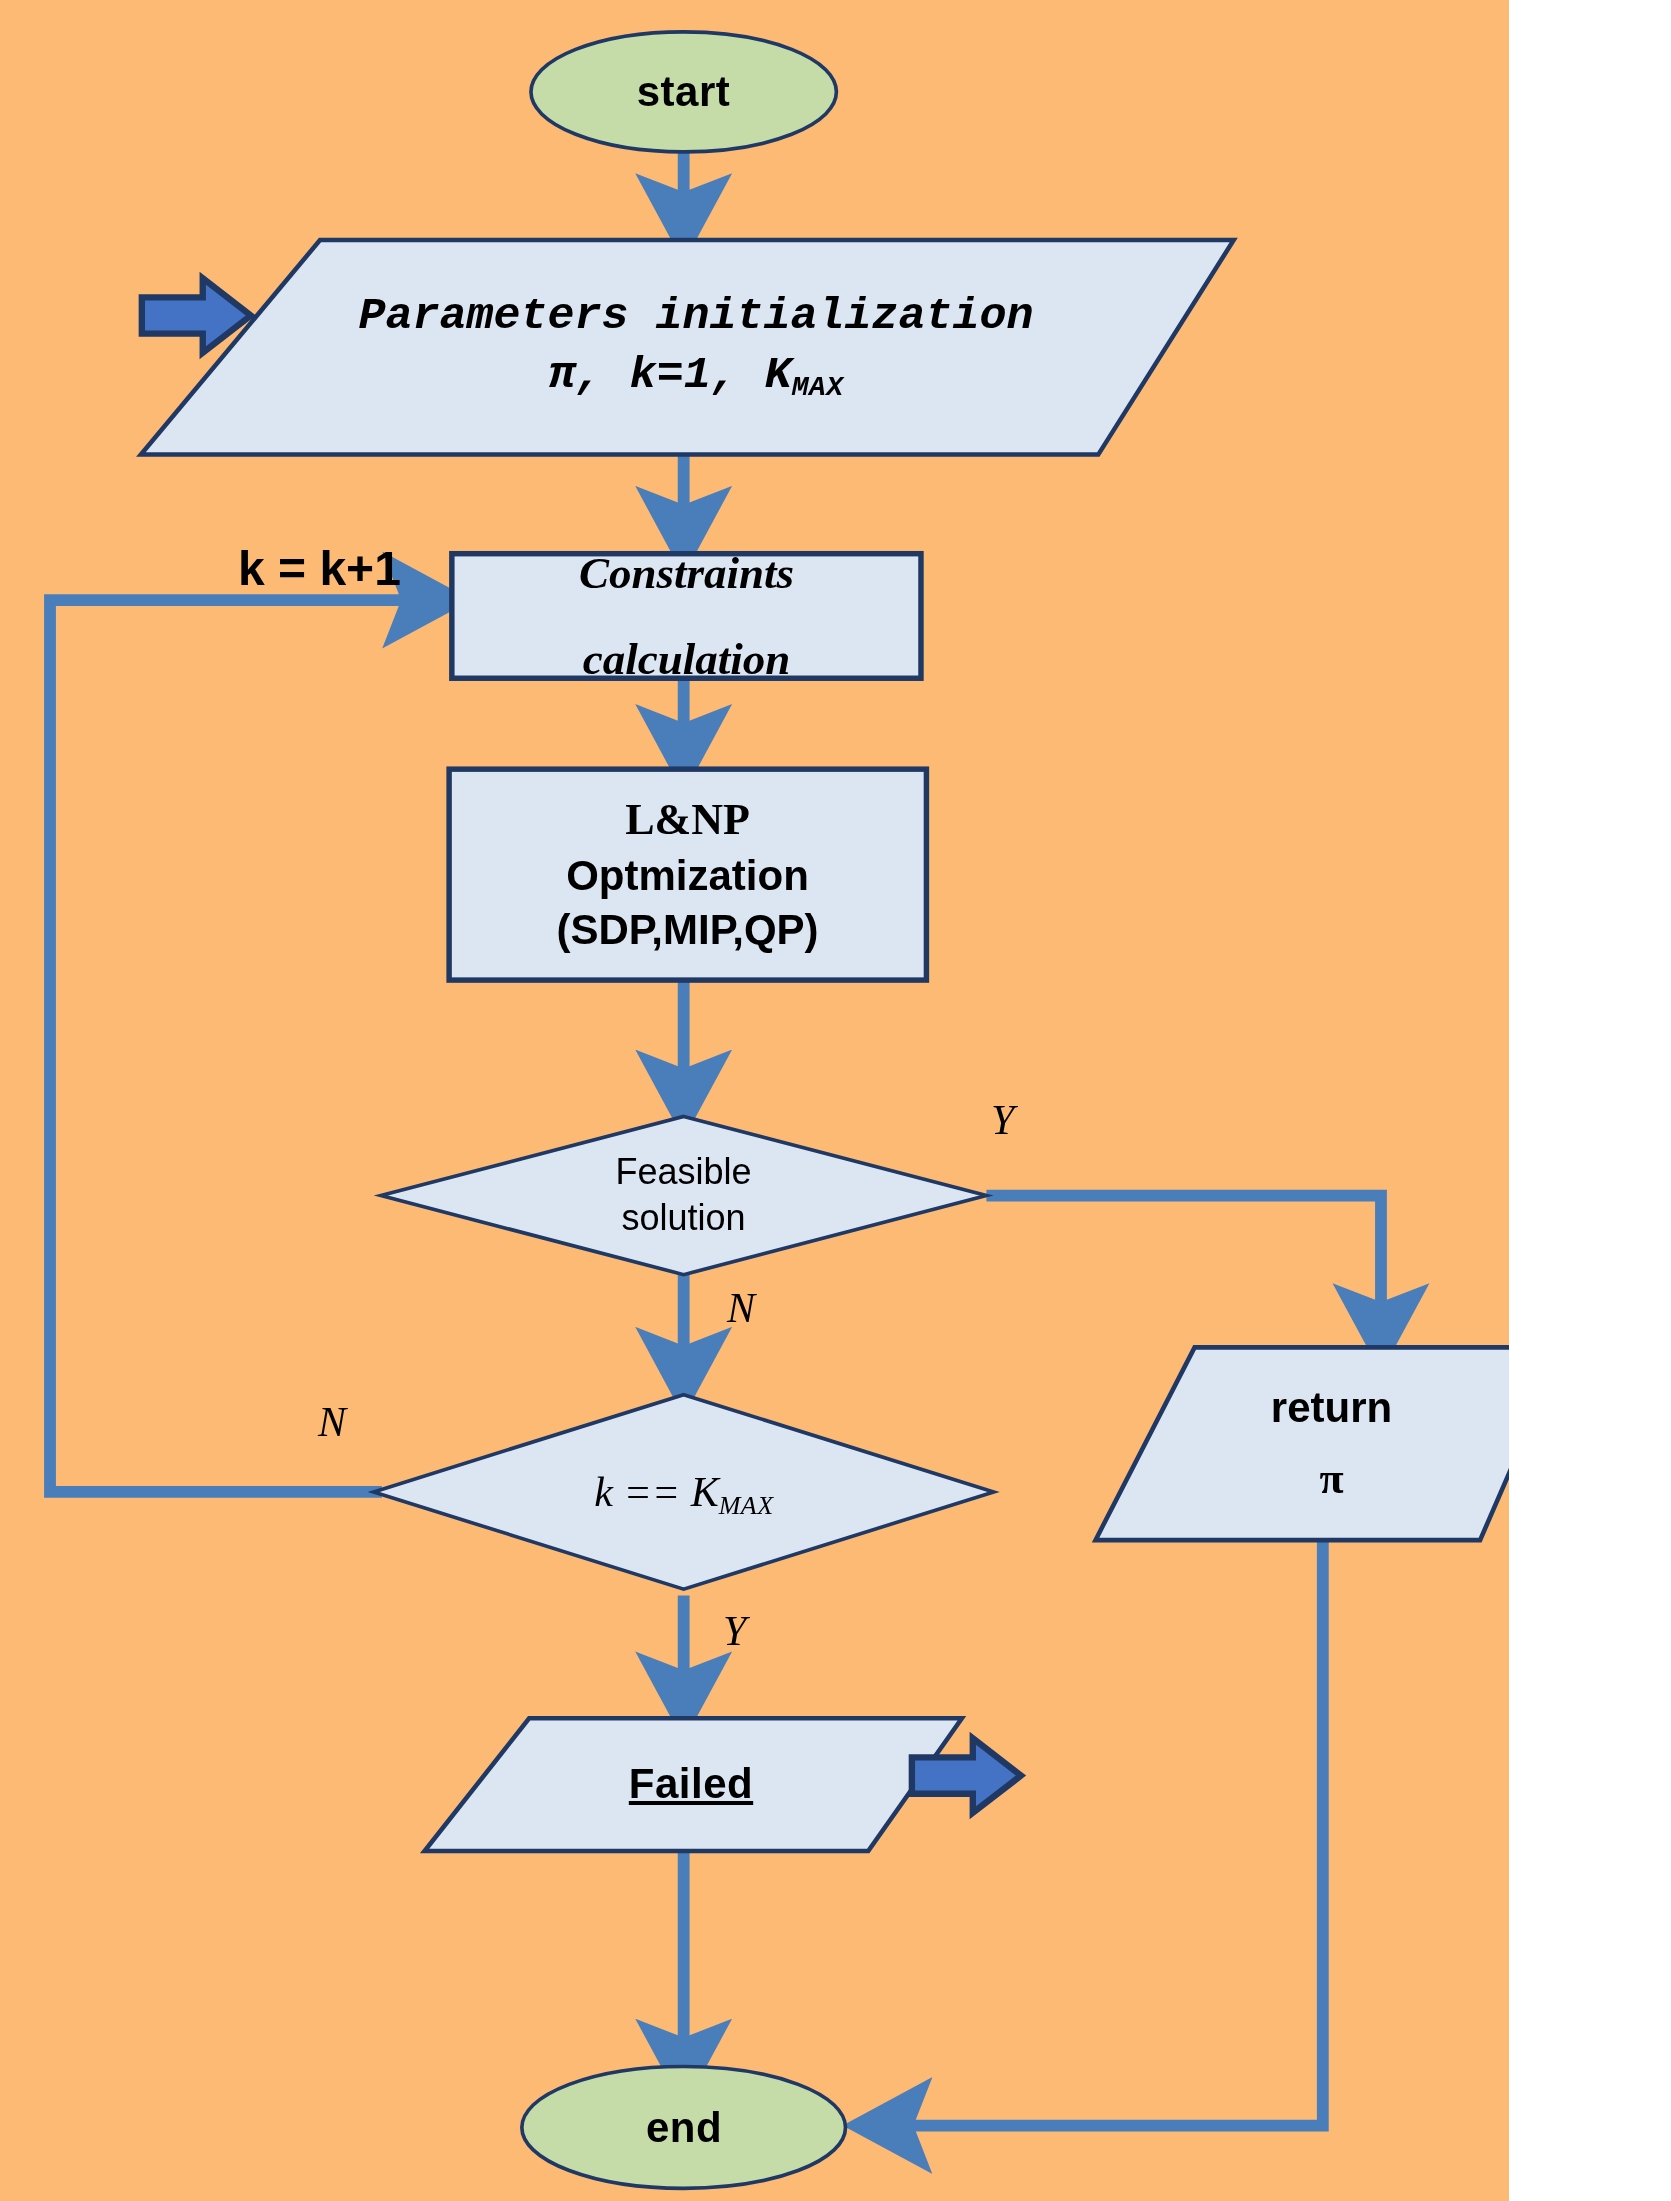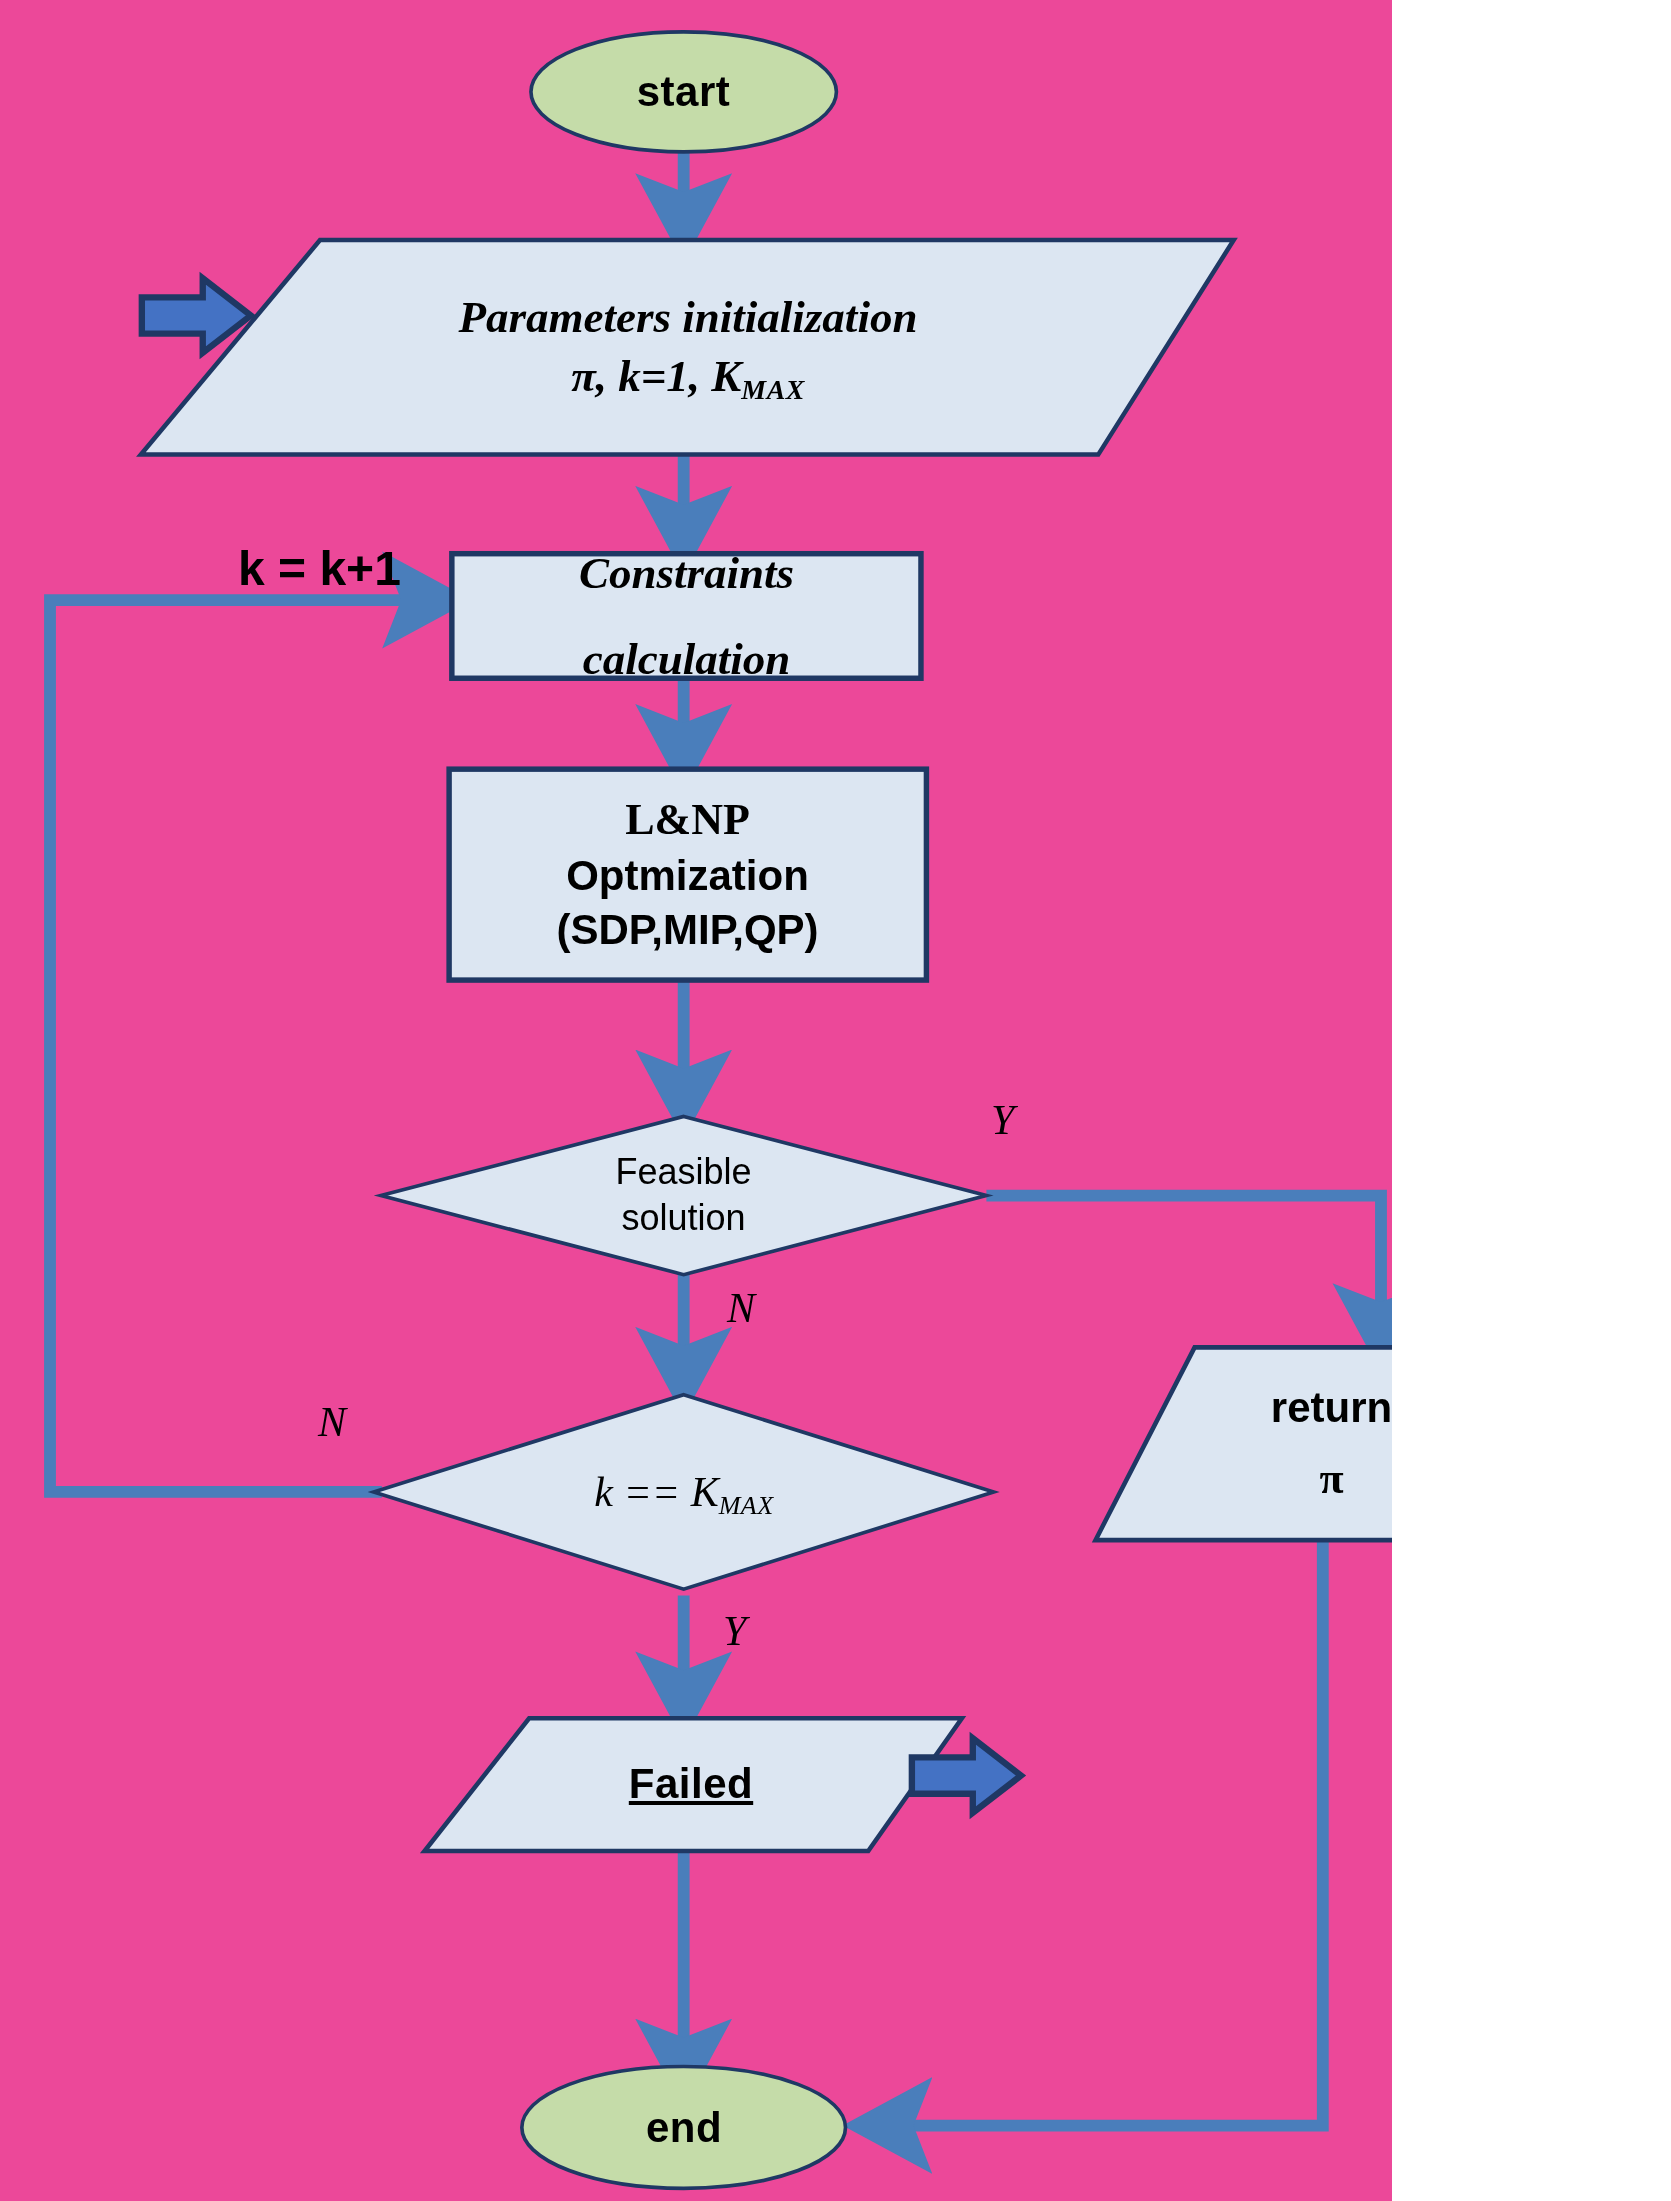--- a/index.html
+++ b/index.html
@@ -5,23 +5,23 @@
   html, body {
     margin: 0;
     padding: 0;
     background: #ffffff;
   }
   body {
     font-family: "Liberation Sans", sans-serif;
   }
   #stage {
     position: relative;
-    width: 1392px;
+    width: 1509px;
     height: 2202px;
-    background: #ec4899;
+    background: #fdba74;
     overflow: hidden;
   }
   #flow-svg {
     position: absolute;
     left: 0;
     top: 0;
     width: 1671px;
     height: 2202px;
   }
   .node-label {
@@ -153,21 +153,21 @@
 
     <polygon points="1727,1587 1794,1587 1794,1566 1847,1607 1794,1648 1794,1627 1727,1627" fill="#4472C4" stroke="#1F3864" stroke-width="7" stroke-linejoin="miter"></polygon>
 
     <polygon points="1003,1933 1070,1933 1070,1912 1123,1953 1070,1994 1070,1973 1003,1973" fill="#4472C4" stroke="#1F3864" stroke-width="7" stroke-linejoin="miter"></polygon>
   </svg>
 
   <div class="node-label lbl-terminal" style="left:531px; top:60px; width:305px; height:64px;">
     <span>start</span>
   </div>
 
-  <div class="node-label lbl-serif-italic" style="left:320px; top:265px; width:736px; height:164px;">
+  <div class="node-label lbl-serif-italic" style="left:328px; top:265px; width:736px; height:164px;font-family:Liberation Mono, monospace;">
     <span>Parameters initialization</span>
     <span style="margin-top:4px;">
       <span>π, k=1, K</span><sub>MAX</sub>
     </span>
   </div>
 
   <div class="node-label lbl-serif-italic" style="left:452px; top:554px; width:469px; height:125px;gap:31px;">
     <span>Constraints</span>
     <span>calculation</span>
   </div>

